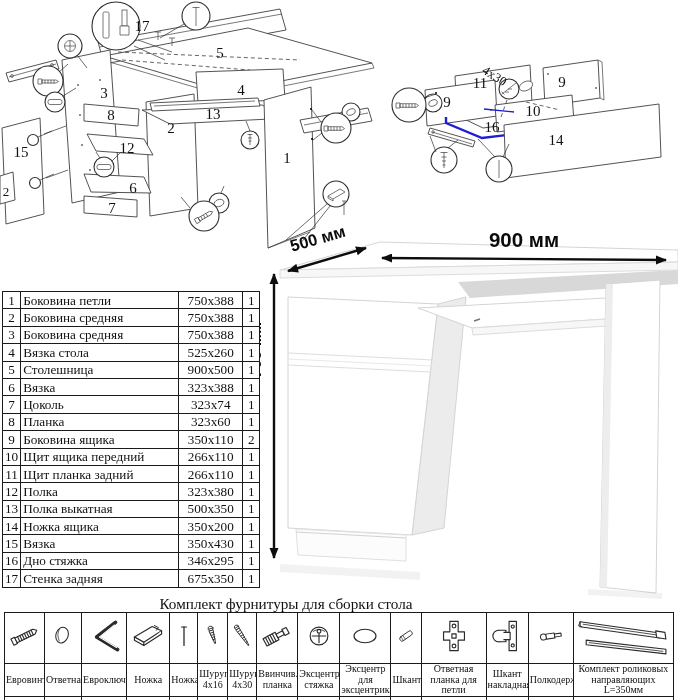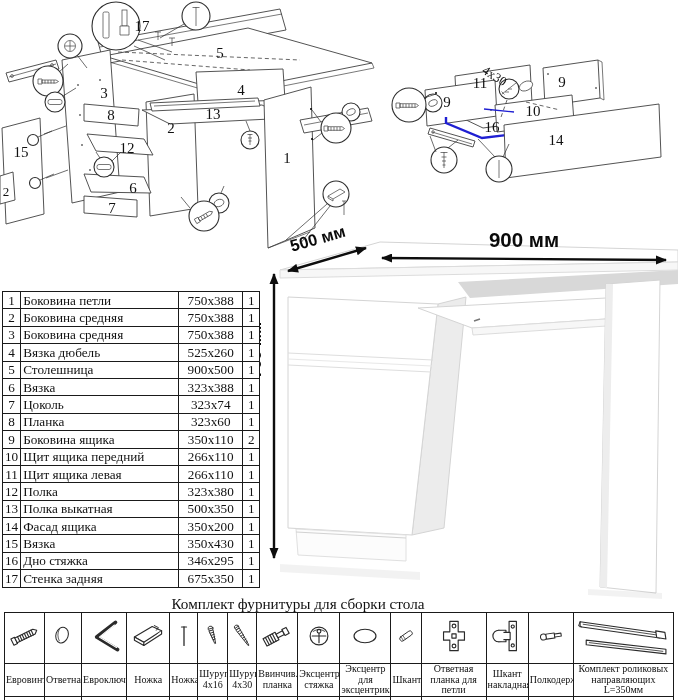--- a/index.html
+++ b/index.html
@@ -338,21 +338,21 @@
           <td class="c">1</td>
         </tr>
       <tr>
           <td class="c">3</td>
           <td>Боковина средняя</td>
           <td class="c">750x388</td>
           <td class="c">1</td>
         </tr>
       <tr>
           <td class="c">4</td>
-          <td>Вязка дюбель</td>
+          <td>Вязка стола</td>
           <td class="c">525x260</td>
           <td class="c">1</td>
         </tr>
       <tr>
           <td class="c">5</td>
           <td>Столешница</td>
           <td class="c">900x500</td>
           <td class="c">1</td>
         </tr>
       <tr>
@@ -380,39 +380,39 @@
           <td class="c">2</td>
         </tr>
       <tr>
           <td class="c">10</td>
           <td>Щит ящика передний</td>
           <td class="c">266x110</td>
           <td class="c">1</td>
         </tr>
       <tr>
           <td class="c">11</td>
-          <td>Щит ящика левая</td>
+          <td>Щит планка задний</td>
           <td class="c">266x110</td>
           <td class="c">1</td>
         </tr>
       <tr>
           <td class="c">12</td>
           <td>Полка</td>
           <td class="c">323x380</td>
           <td class="c">1</td>
         </tr>
       <tr>
           <td class="c">13</td>
           <td>Полка выкатная</td>
           <td class="c">500x350</td>
           <td class="c">1</td>
         </tr>
       <tr>
           <td class="c">14</td>
-          <td>Фасад ящика</td>
+          <td>Ножка ящика</td>
           <td class="c">350x200</td>
           <td class="c">1</td>
         </tr>
       <tr>
           <td class="c">15</td>
           <td>Вязка</td>
           <td class="c">350x430</td>
           <td class="c">1</td>
         </tr>
       <tr>
@@ -423,21 +423,21 @@
         </tr>
       <tr>
           <td class="c">17</td>
           <td>Стенка задняя</td>
           <td class="c">675x350</td>
           <td class="c">1</td>
         </tr>
     </tbody>
   </table>
 
-  <div class="title abs" style="left:12px;top:595px;width:572px">Комплект фурнитуры для сборки стола</div>
+  <div class="title abs" style="left:0;top:595px;width:572px">Комплект фурнитуры для сборки стола</div>
 
   <table class="hw abs" style="left:4px;top:612px">
     <colgroup>
       <col style="width:40px">
         <col style="width:37px">
         <col style="width:45px">
         <col style="width:43px">
       <col style="width:28px">
         <col style="width:30px">
         <col style="width:29px">

